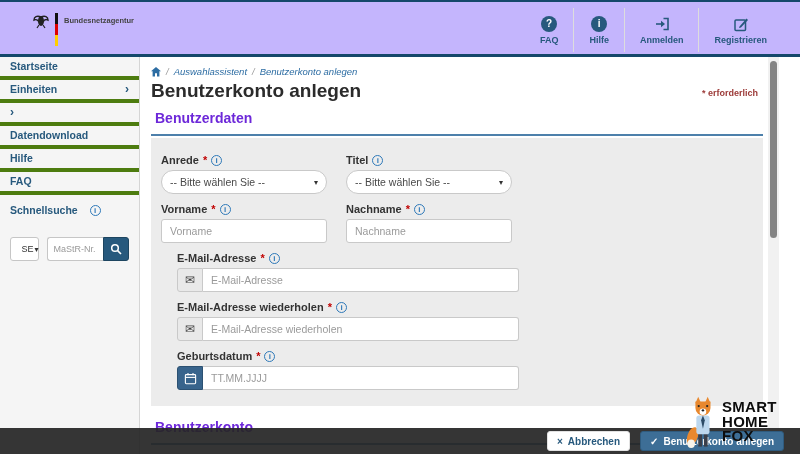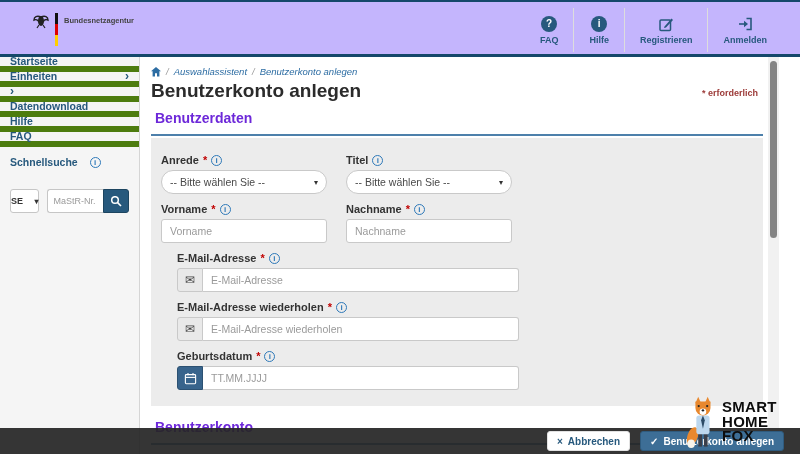--- a/index.html
+++ b/index.html
@@ -22,30 +22,30 @@
   .hnav-item { display:flex; flex-direction:column; align-items:center; justify-content:center; gap:3px;
                padding:0 15px; cursor:pointer; }
   .hnav-item + .hnav-item { border-left:1px solid #ddd; }
   .hnav-label { font-size:9px; color:#27597d; font-weight:600; }
   .circle-icon { width:16px; height:16px; border-radius:50%; background:#27597d; color:#fff;
                  font-size:10px; font-weight:bold; display:flex; align-items:center; justify-content:center; }
 
   
   .sidebar { position:absolute; left:0; top:57px; width:140px; height:397px; background:#f5f5f5;
              border-right:1px solid #d5d5d5; }
-  .side-item { height:15px; line-height:23px; padding:0 10px; font-size:10.5px; font-weight:bold;
-               color:#27597d; border-bottom:6px solid #4d7c0f; display:flex; justify-content:space-between;
+  .side-item { height:23px; line-height:23px; padding:0 10px; font-size:10.5px; font-weight:bold;
+               color:#27597d; border-bottom:4px solid #4d7c0f; display:flex; justify-content:space-between;
                align-items:center; cursor:pointer; }
   .chev { color:#27597d; font-size:12px; font-weight:bold; }
   .qs-label { margin:9px 10px 21px; font-size:10.5px; font-weight:bold; color:#27597d;
               display:flex; align-items:center; gap:12px; }
   .qs-row { display:flex; margin:0 10px; align-items:center; }
   .qs-select { width:30px; height:24px; background:#fff; border:1px solid #c6c6c6; border-radius:3px;
-               font-size:9px; font-weight:bold; color:#333; display:flex; align-items:center;
-               justify-content:space-between; gap:1px; margin-right:8px; cursor:pointer; }
+               font-size:9px; font-weight:normal; color:#333; display:flex; align-items:center;
+               justify-content:flex-end; gap:1px; margin-right:8px; cursor:pointer; }
   .qs-input { width:56px; height:24px; border:1px solid #c6c6c6; border-right:none;
               border-radius:3px 0 0 3px; font-size:9px; padding:0 5px; color:#333;
               font-family:"Liberation Sans",sans-serif; }
   .qs-btn { width:26px; height:24px; background:#27597d; border:1px solid #1d4560; border-radius:0 3px 3px 0;
             display:flex; align-items:center; justify-content:center; cursor:pointer; }
 
   
   .main { position:absolute; left:141px; top:57px; width:627px; height:397px; background:#fff; }
   .breadcrumb { position:absolute; top:9px; left:10px; display:flex; align-items:center; gap:5px;
                 font-size:9.5px; font-style:italic; color:#2d6da3; }
@@ -127,32 +127,32 @@
       <div class="hnav-item">
         <span class="circle-icon">?</span>
         <span class="hnav-label">FAQ</span>
       </div>
       <div class="hnav-item">
         <span class="circle-icon">i</span>
         <span class="hnav-label">Hilfe</span>
       </div>
       <div class="hnav-item">
         <svg width="16" height="16" viewBox="0 0 16 16">
-          <rect x="2" y="4" width="10.5" height="10.5" rx="1" stroke="#27597d" stroke-width="1.5" fill="none"></rect>
-          <path d="M6.5 10.5 L13.5 2.5 L15 4 L8 11.5 L6 12 Z" fill="#27597d"></path>
-        </svg>
-        <span class="hnav-label">Registrieren</span>
-      </div>
-      <div class="hnav-item">
-        <svg width="16" height="16" viewBox="0 0 16 16">
           <path d="M9.5 2.5 H14 V13.5 H9.5" stroke="#27597d" stroke-width="1.6" fill="none"></path>
           <line x1="2" y1="8" x2="8.5" y2="8" stroke="#27597d" stroke-width="1.6"></line>
           <path d="M7 4.8 L11 8 L7 11.2 Z" fill="#27597d"></path>
         </svg>
         <span class="hnav-label">Anmelden</span>
+      </div>
+      <div class="hnav-item">
+        <svg width="16" height="16" viewBox="0 0 16 16">
+          <rect x="2" y="4" width="10.5" height="10.5" rx="1" stroke="#27597d" stroke-width="1.5" fill="none"></rect>
+          <path d="M6.5 10.5 L13.5 2.5 L15 4 L8 11.5 L6 12 Z" fill="#27597d"></path>
+        </svg>
+        <span class="hnav-label">Registrieren</span>
       </div>
     </div>
   </div>
 
   <div class="sidebar">
     <div class="side-item">
       <span>Startseite</span>
     </div>
     <div class="side-item">
       <span>Einheiten</span>

